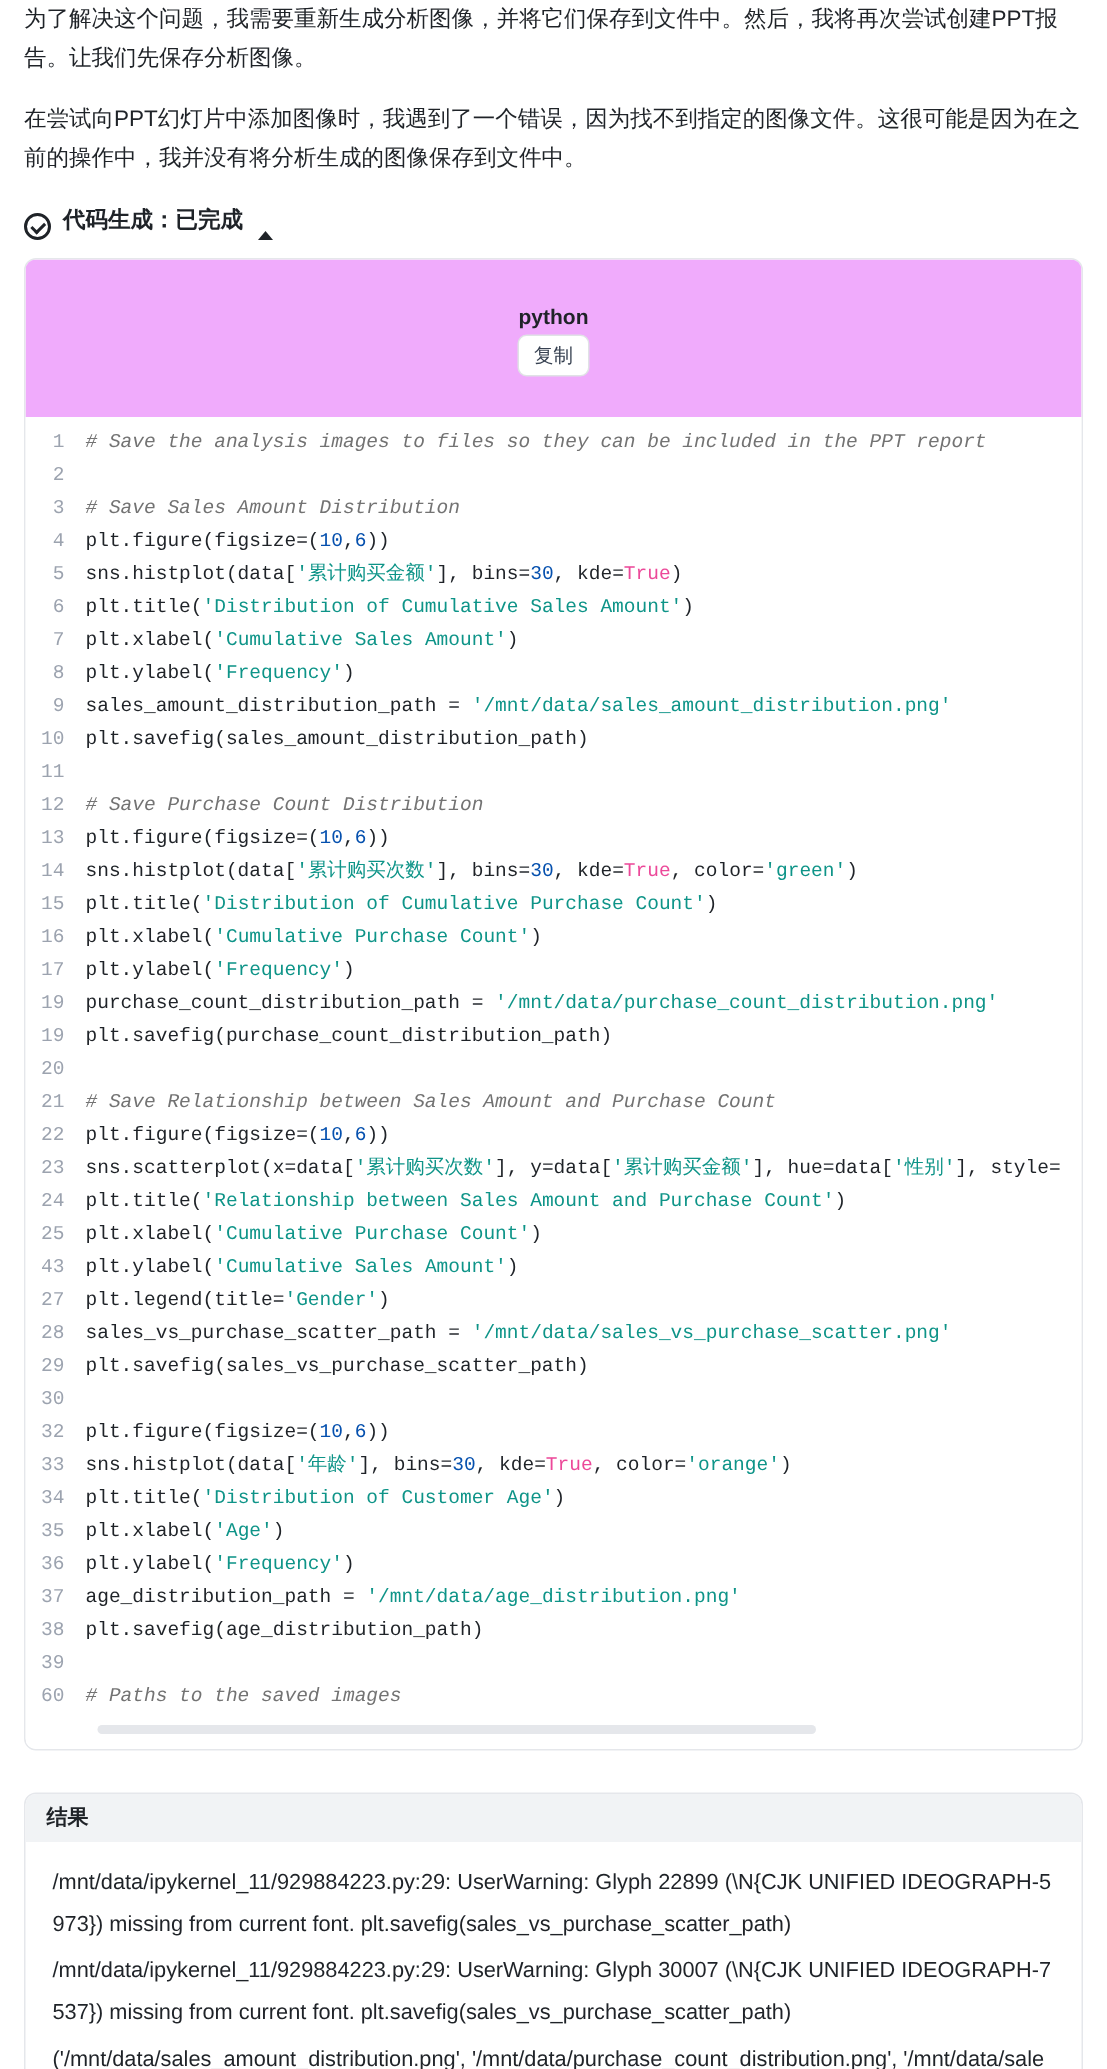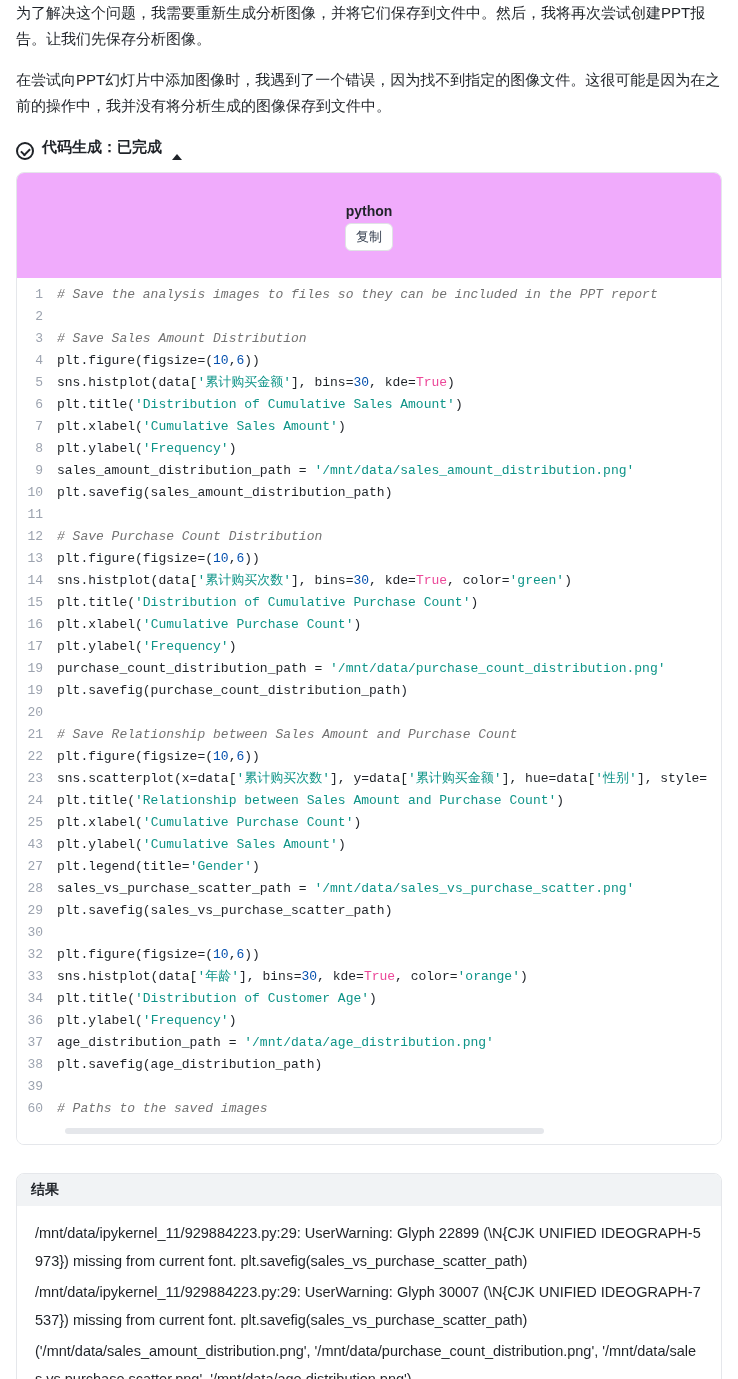--- a/index.html
+++ b/index.html
@@ -174,20 +174,21 @@
       <div class="code-line"><span class="lineno">24</span><span class="linec"><span class="tok-fn">plt.title(</span><span class="tok-st">'Relationship between Sales Amount and Purchase Count'</span><span class="tok-fn">)</span></span></div>
       <div class="code-line"><span class="lineno">25</span><span class="linec"><span class="tok-fn">plt.xlabel(</span><span class="tok-st">'Cumulative Purchase Count'</span><span class="tok-fn">)</span></span></div>
       <div class="code-line"><span class="lineno">43</span><span class="linec"><span class="tok-fn">plt.ylabel(</span><span class="tok-st">'Cumulative Sales Amount'</span><span class="tok-fn">)</span></span></div>
       <div class="code-line"><span class="lineno">27</span><span class="linec"><span class="tok-fn">plt.legend(title=</span><span class="tok-st">'Gender'</span><span class="tok-fn">)</span></span></div>
       <div class="code-line"><span class="lineno">28</span><span class="linec"><span class="tok-fn">sales_vs_purchase_scatter_path = </span><span class="tok-st">'/mnt/data/sales_vs_purchase_scatter.png'</span></span></div>
       <div class="code-line"><span class="lineno">29</span><span class="linec"><span class="tok-fn">plt.savefig(sales_vs_purchase_scatter_path)</span></span></div>
       <div class="code-line"><span class="lineno">30</span><span class="linec"></span></div>
       <div class="code-line"><span class="lineno">32</span><span class="linec"><span class="tok-fn">plt.figure(figsize=(</span><span class="tok-nu">10</span><span class="tok-pu">,</span><span class="tok-nu">6</span><span class="tok-fn">))</span></span></div>
       <div class="code-line"><span class="lineno">33</span><span class="linec"><span class="tok-fn">sns.histplot(data[</span><span class="tok-st">'年龄'</span><span class="tok-fn">], bins=</span><span class="tok-nu">30</span><span class="tok-fn">, kde=</span><span class="tok-kw">True</span><span class="tok-fn">, color=</span><span class="tok-st">'orange'</span><span class="tok-fn">)</span></span></div>
       <div class="code-line"><span class="lineno">34</span><span class="linec"><span class="tok-fn">plt.title(</span><span class="tok-st">'Distribution of Customer Age'</span><span class="tok-fn">)</span></span></div>
+      <div class="code-line"><span class="lineno">35</span><span class="linec"><span class="tok-fn">plt.xlabel(</span><span class="tok-st">'Age'</span><span class="tok-fn">)</span></span></div>
       <div class="code-line"><span class="lineno">36</span><span class="linec"><span class="tok-fn">plt.ylabel(</span><span class="tok-st">'Frequency'</span><span class="tok-fn">)</span></span></div>
       <div class="code-line"><span class="lineno">37</span><span class="linec"><span class="tok-fn">age_distribution_path = </span><span class="tok-st">'/mnt/data/age_distribution.png'</span></span></div>
       <div class="code-line"><span class="lineno">38</span><span class="linec"><span class="tok-fn">plt.savefig(age_distribution_path)</span></span></div>
       <div class="code-line"><span class="lineno">39</span><span class="linec"></span></div>
       <div class="code-line"><span class="lineno">60</span><span class="linec"><span class="tok-cm"># Paths to the saved images</span></span></div>
       <div class="scrollbar-fake"></div>
     </div>
 </div>
 
 <div class="result-block">

